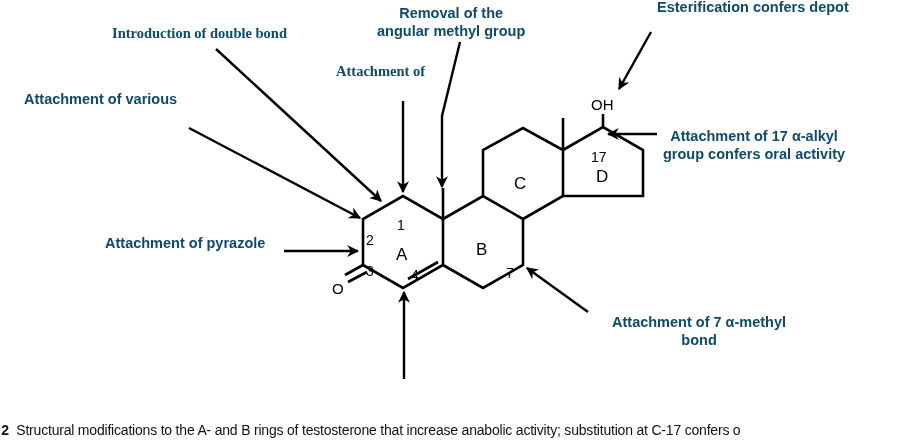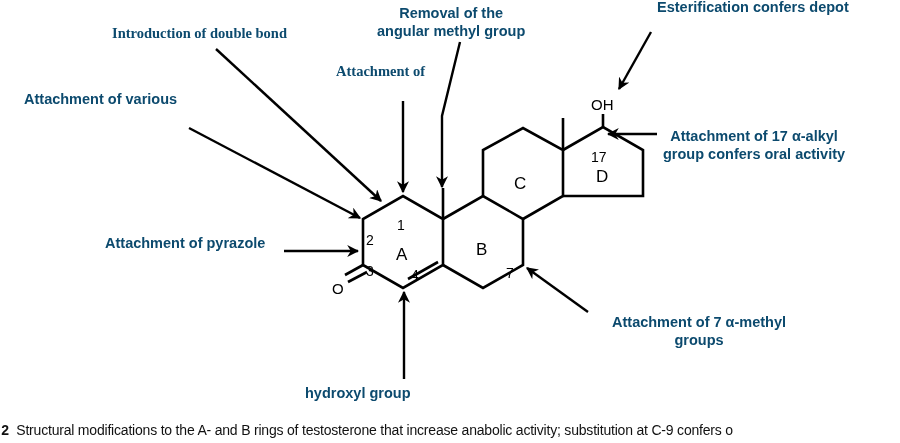--- a/index.html
+++ b/index.html
@@ -107,22 +107,21 @@
   <span>Attachment of 17 α-alkyl</span>
   <span>group confers oral activity</span>
 </div>
 
 <div class="lbl" style="left:105px; top:234px;">
   <span>Attachment of pyrazole</span>
 </div>
 
 <div class="lbl" style="left:588px; top:313px;margin-left:24px;">
   <span>Attachment of 7 α-methyl</span>
-  <span>groups</span>
+  <span>bond</span>
 </div>
 
 <div class="lbl" style="left:305px; top:384px;">
-  <span>hydroxyl group</span>
 </div>
 
 <div class="caption">
-  <b>e 2</b>&nbsp;&nbsp;<span>Structural modifications to the A- and B rings of testosterone that increase anabolic activity; substitution at C-9 confers o</span>
+  <b>e 2</b>&nbsp;&nbsp;<span>Structural modifications to the A- and B rings of testosterone that increase anabolic activity; substitution at C-17 confers o</span>
 </div>
 
 </body></html>

